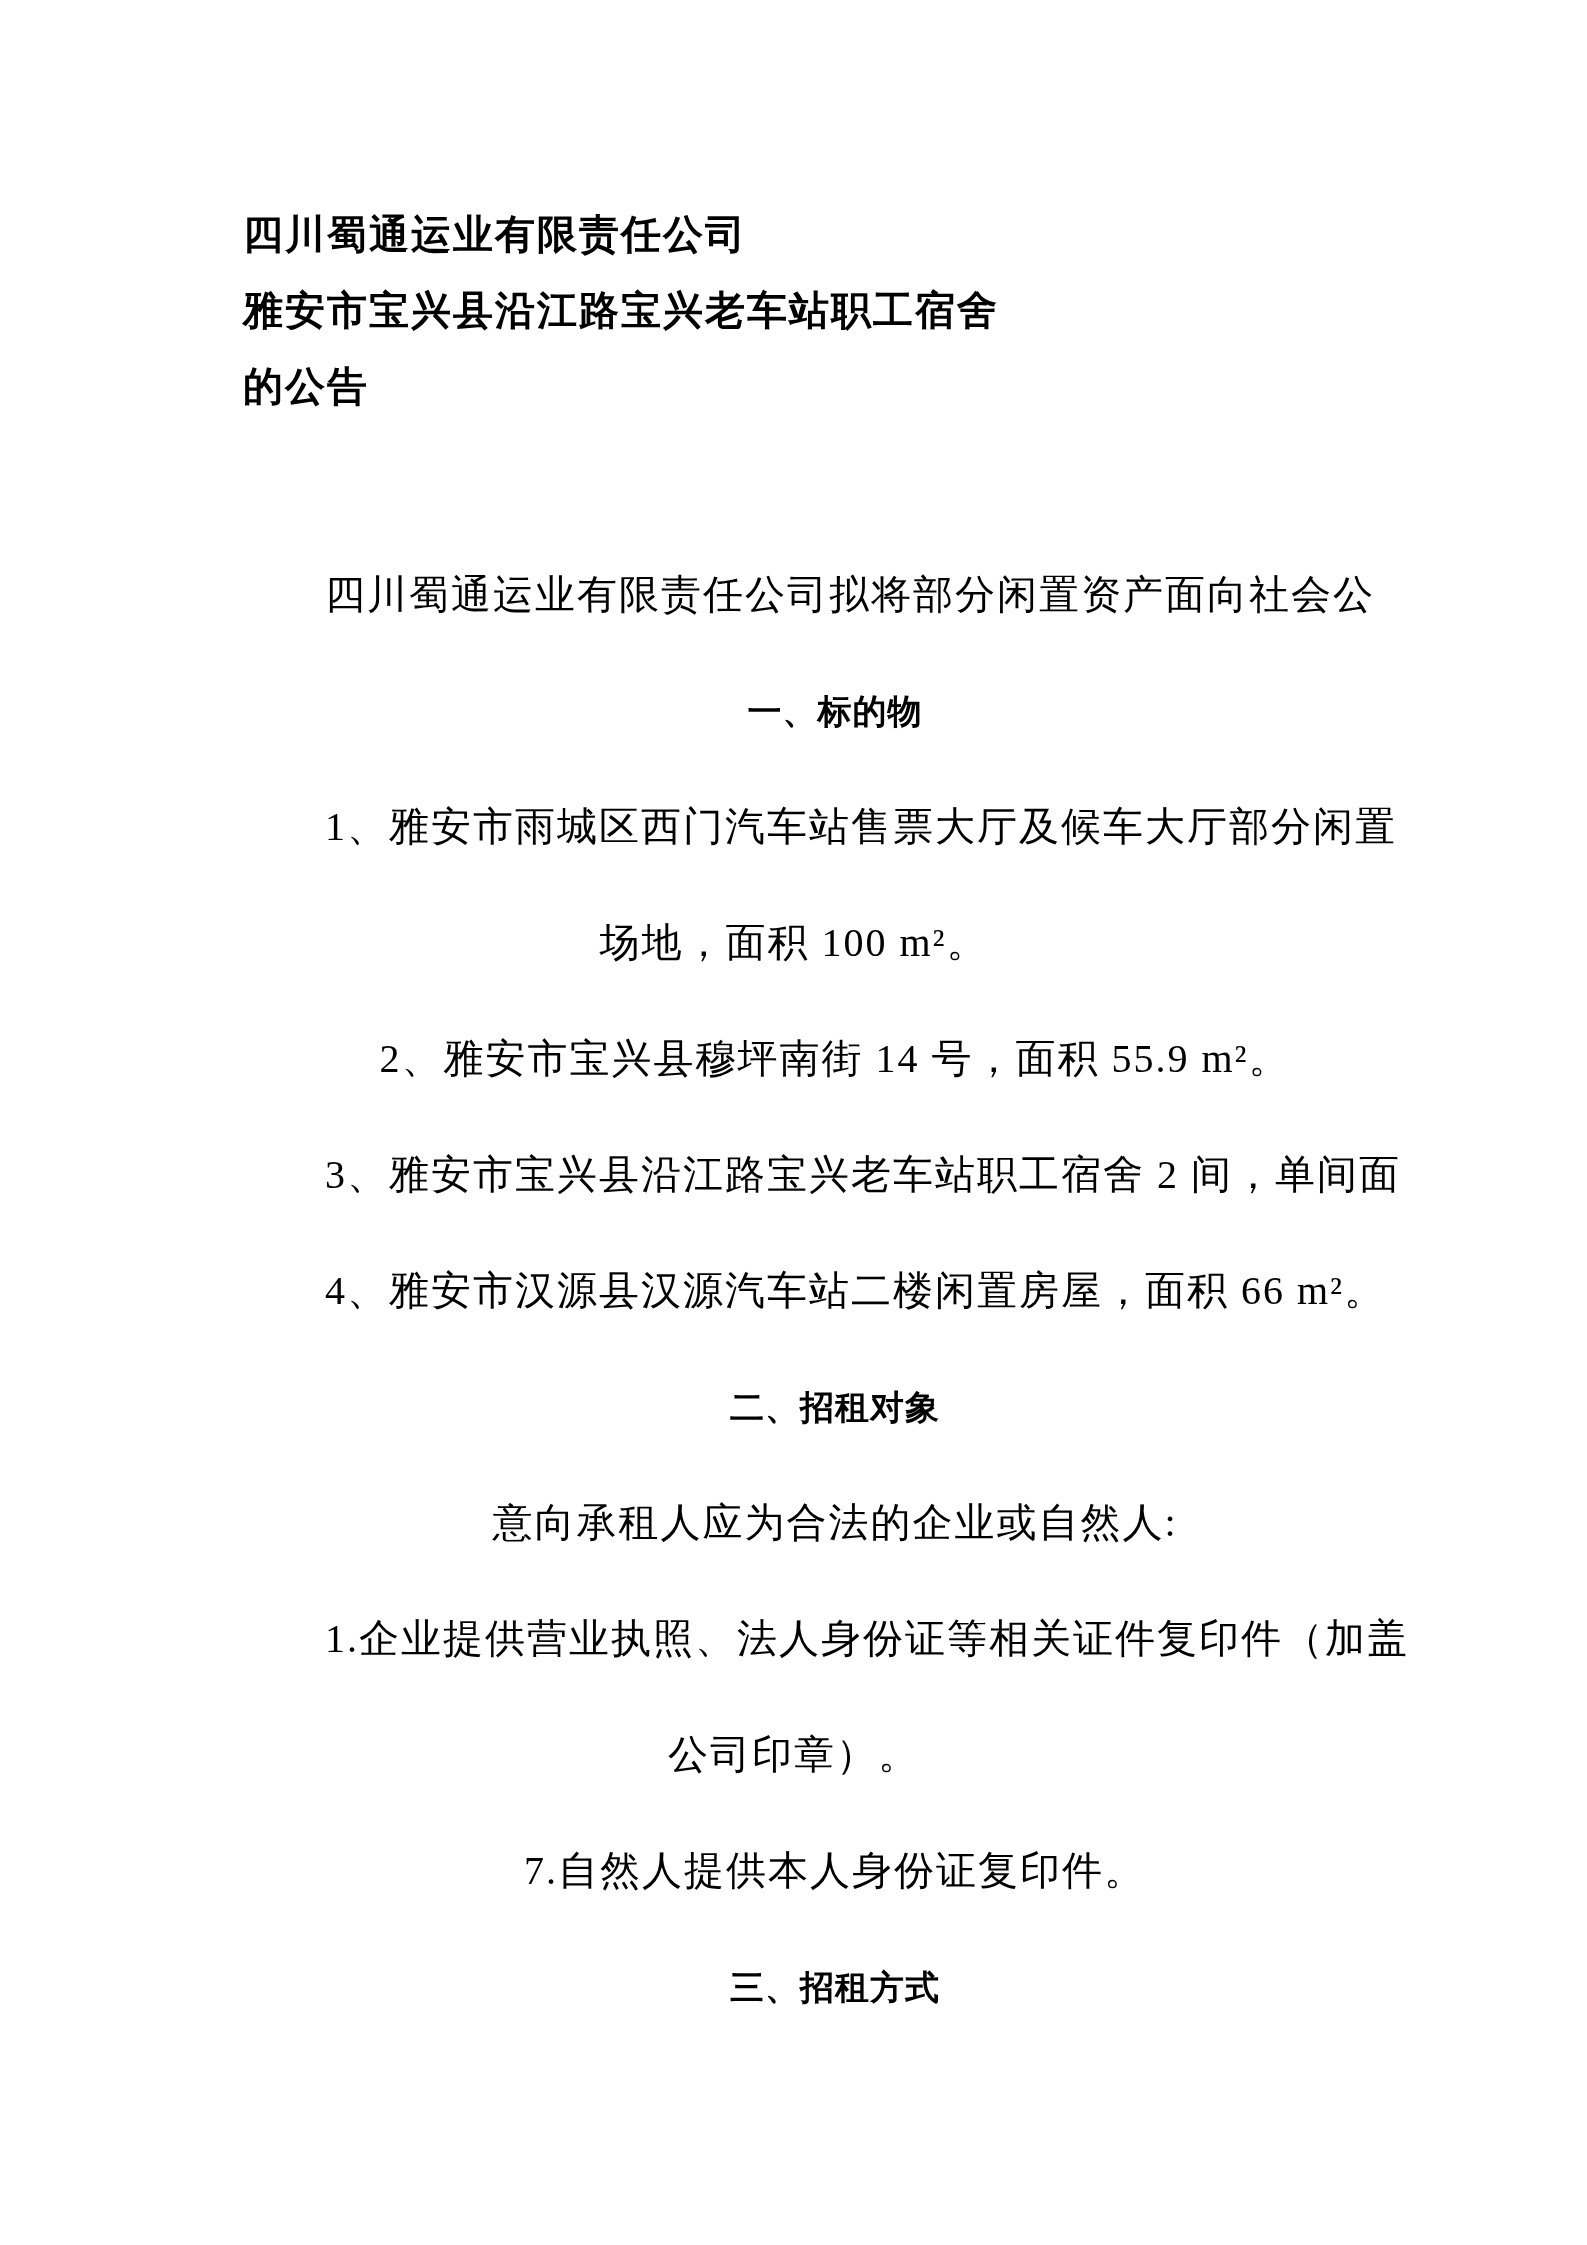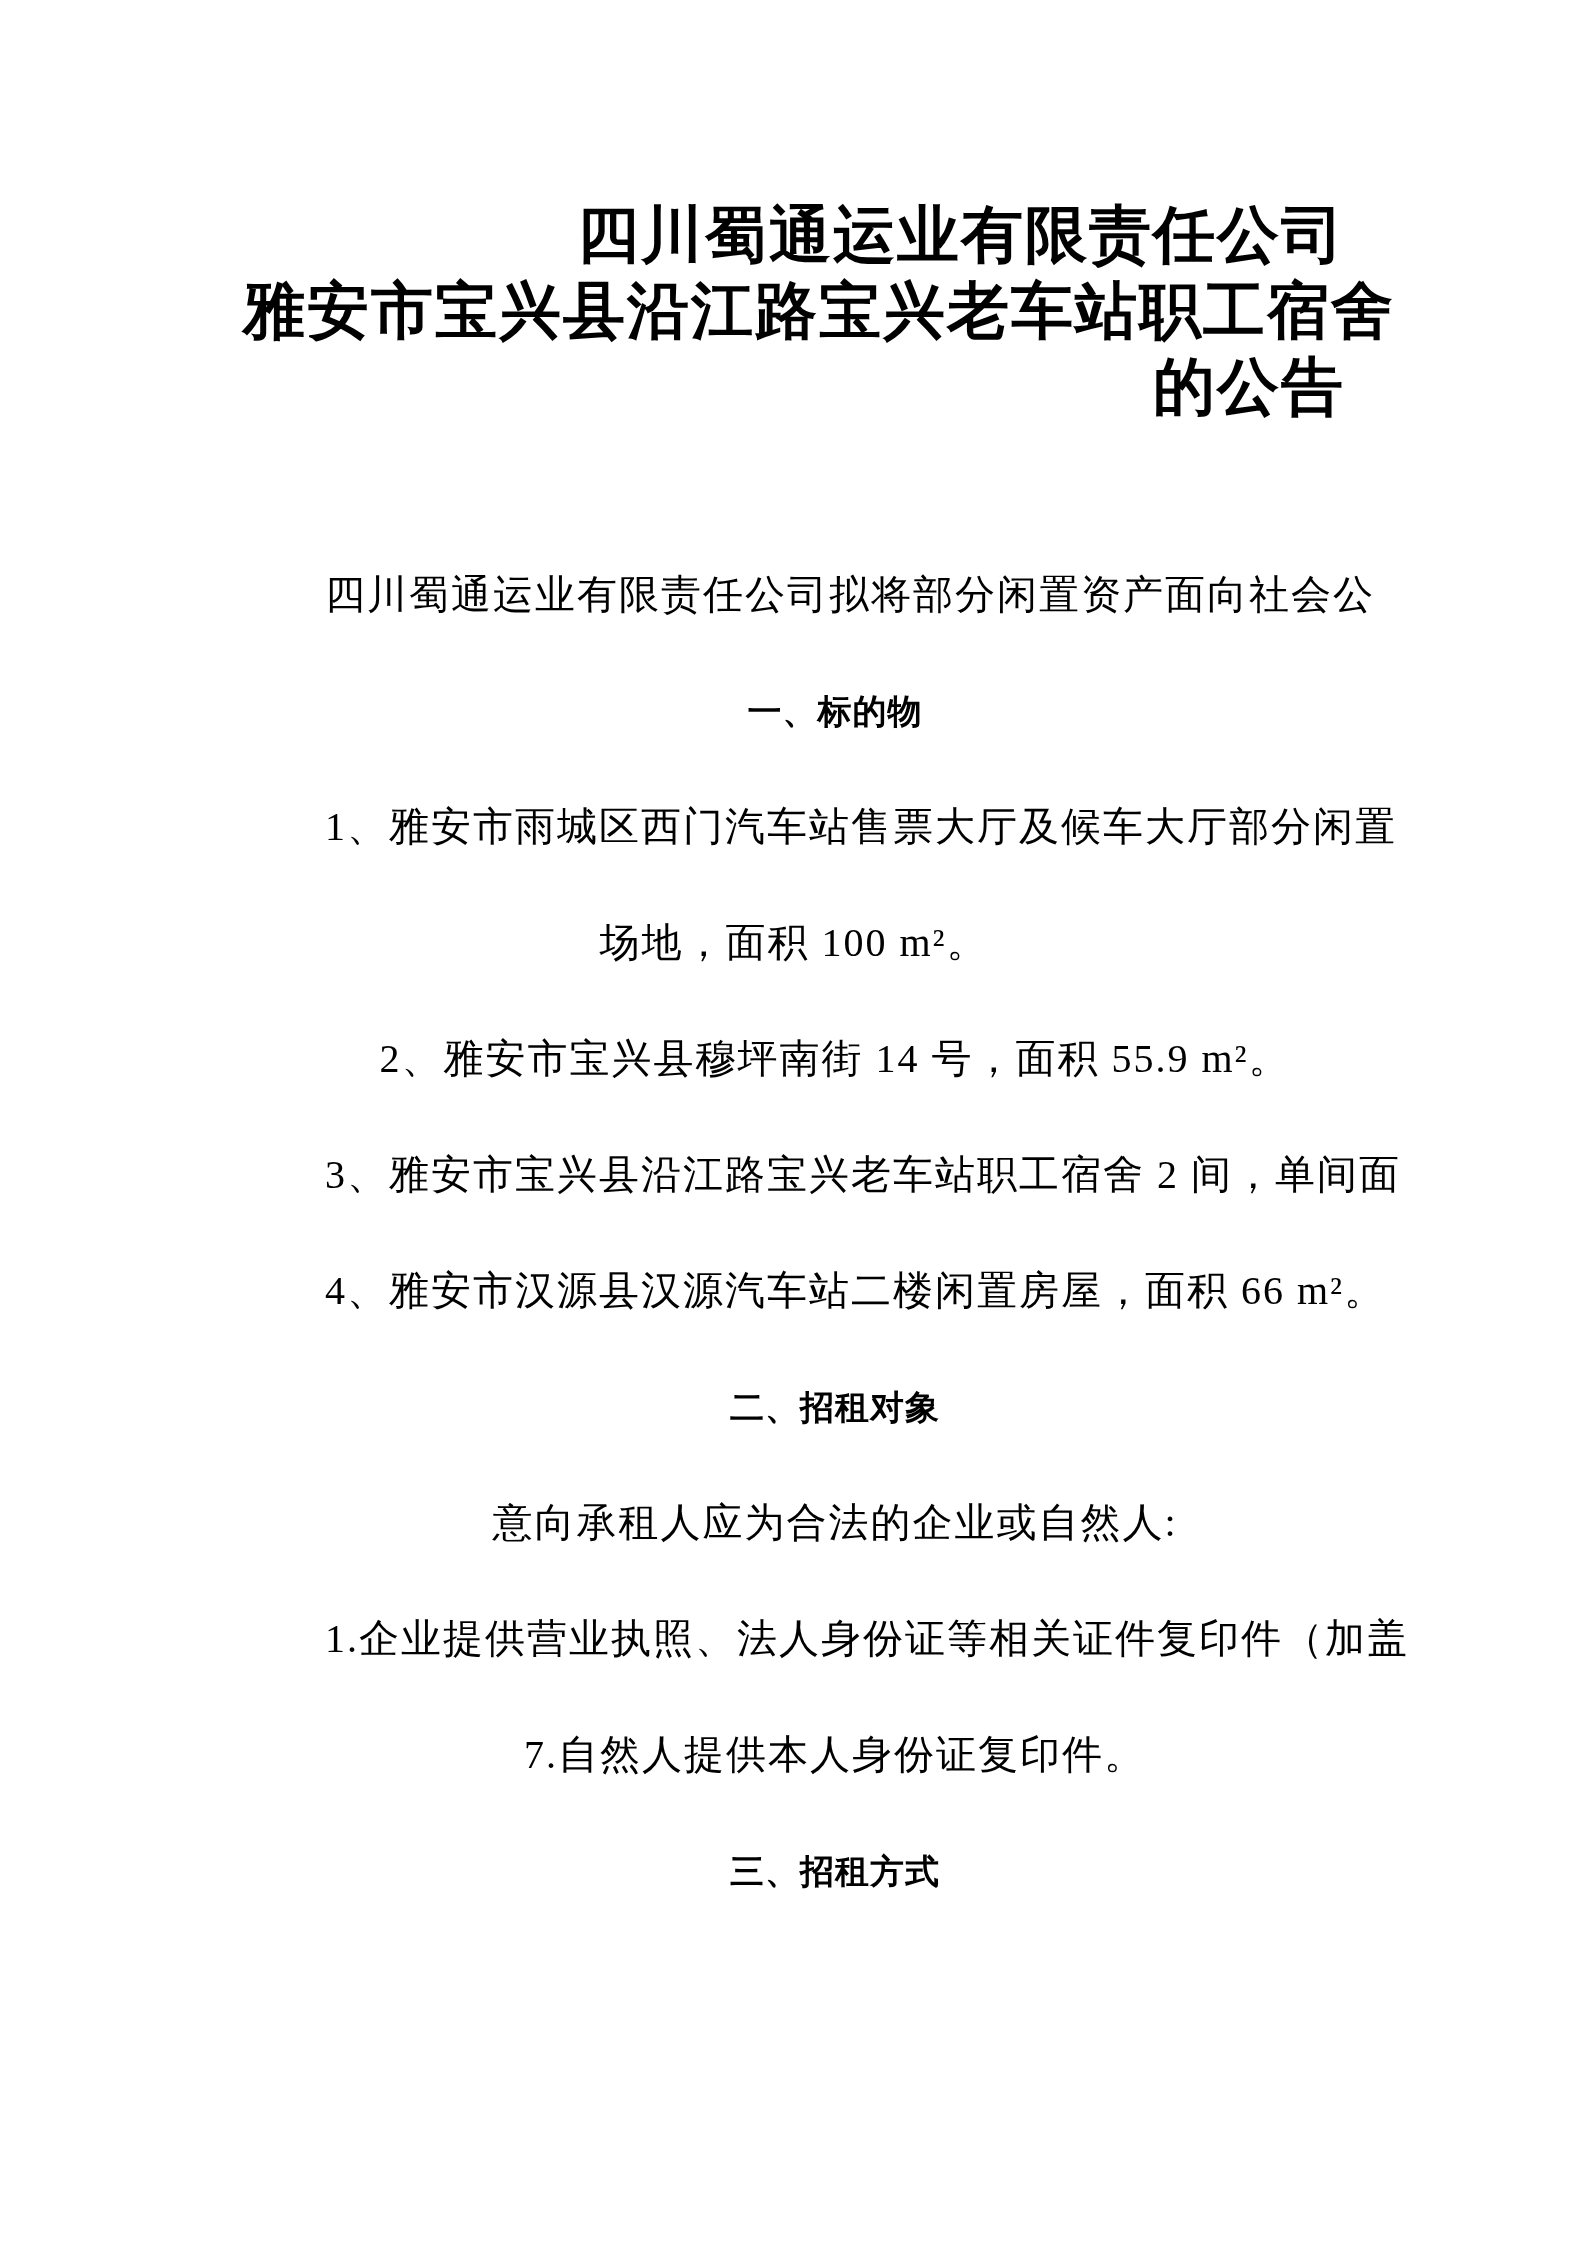--- a/index.html
+++ b/index.html
@@ -15,24 +15,24 @@
     height: 2245px;
     background: #ffffff;
     color: #000000;
     overflow: hidden;
   }
   .doc-title {
     position: absolute;
     left: 243px;
     top: 197px;
     width: 1102px;
-    text-align: right;
+    text-align: left;
     font-family: "Liberation Serif", "DejaVu Serif", serif;
     font-weight: 700;
-    font-size: 62px;
+    font-size: 40px;
     line-height: 76px;
     letter-spacing: 2px;
   }
   .title-line { height: 76px; white-space: nowrap; }
   .doc-body {
     position: absolute;
     left: 243px;
     top: 517px;
     width: 1102px;
     font-family: "Liberation Serif", "DejaVu Serif", serif;
@@ -71,19 +71,20 @@
     <p class="line indent heading">一、标的物</p>
     <p class="line indent">1、雅安市雨城区西门汽车站售票大厅及候车大厅部分闲置</p>
     <p class="line">场地，面积 100 m²。</p>
     <p class="line indent">2、雅安市宝兴县穆坪南街 14 号，面积 55.9 m²。</p>
     <p class="line indent">3、雅安市宝兴县沿江路宝兴老车站职工宿舍 2 间，单间面</p>
     <p class="line indent">4、雅安市汉源县汉源汽车站二楼闲置房屋，面积 66 m²。</p>
 
     <p class="line indent heading">二、招租对象</p>
     <p class="line indent">意向承租人应为合法的企业或自然人:</p>
     <p class="line indent">1.企业提供营业执照、法人身份证等相关证件复印件（加盖</p>
+    <p class="line">公司印章）。</p>
     <p class="line indent">7.自然人提供本人身份证复印件。</p>
 
     <p class="line indent heading">三、招租方式</p>
 
   </main>
 
 </div>
 
 </body></html>

